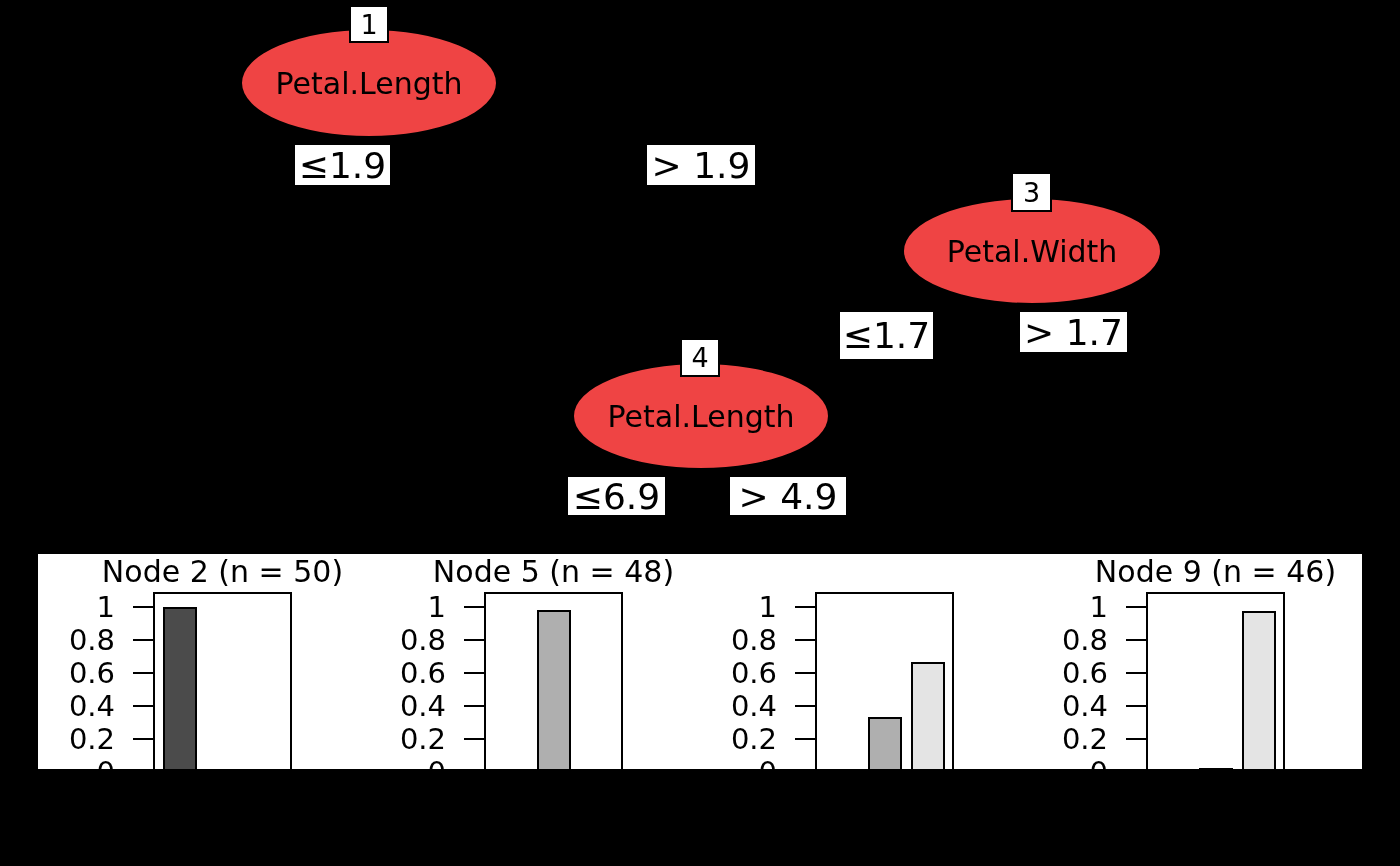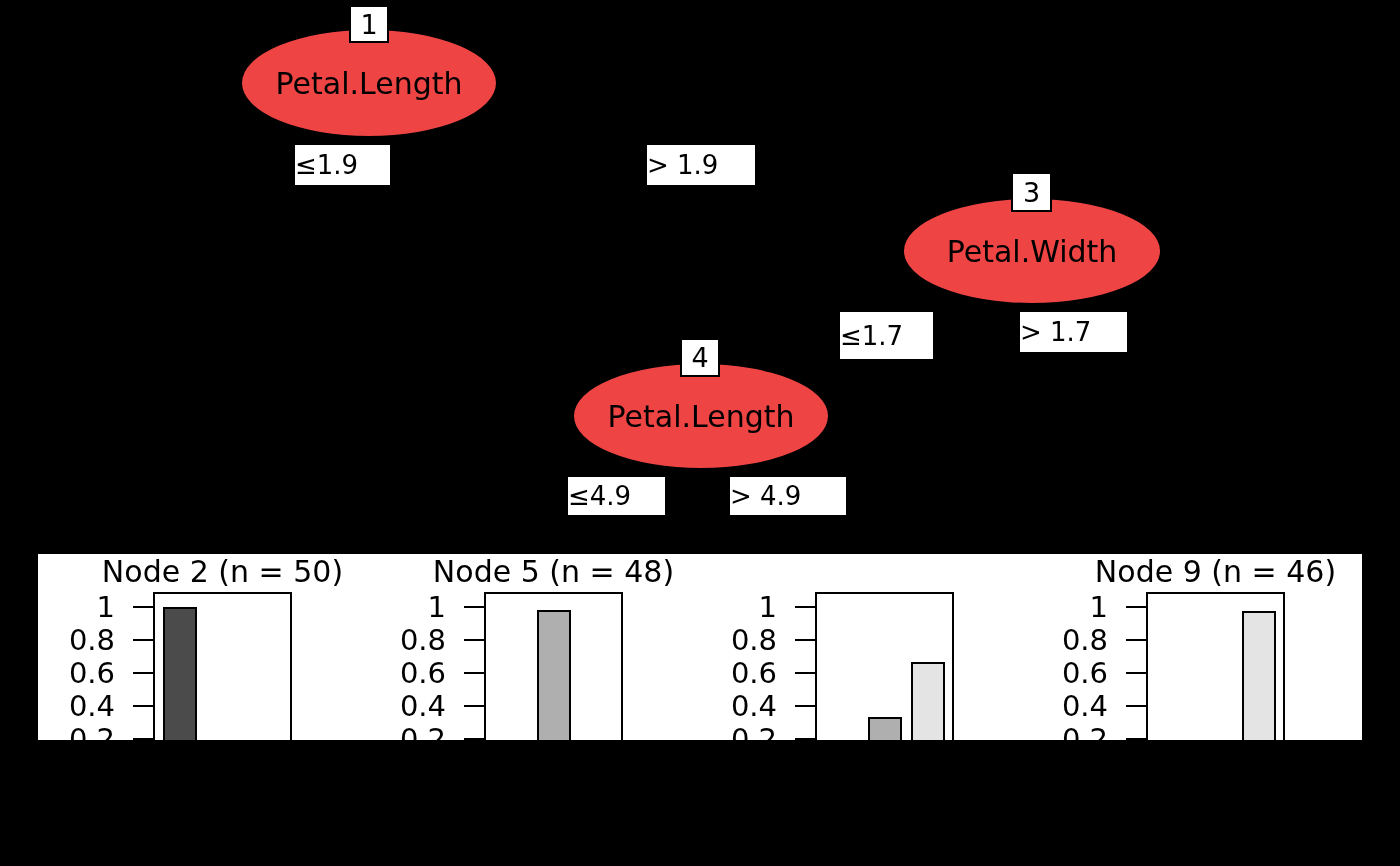--- a/index.html
+++ b/index.html
@@ -12,25 +12,25 @@
     display:flex; align-items:center; justify-content:center;
     font-size:30px; box-sizing:border-box; white-space:nowrap;
   }
   .numbox {
     position:absolute; background:#fff; border:2px solid #000;
     display:flex; align-items:center; justify-content:center;
     font-size:27px; box-sizing:border-box;
   }
   .edgelabel {
     position:absolute; background:#fff;
-    display:flex; align-items:center; 
-    font-size:26px; box-sizing:border-box; white-space:nowrap;
+    display:flex; align-items:center; justify-content:center;
+    font-size:36px; box-sizing:border-box; white-space:nowrap;
   }
   #strip {
-    position:absolute; left:38px; top:554px; width:1324px; height:186px;
+    position:absolute; left:38px; top:554px; width:1324px; height:215px;
     background:#fff; overflow:hidden;
   }
   .panel-title {
     position:absolute; font-size:30px; line-height:32px; text-align:center;
     white-space:nowrap;
   }
   .plotbox { position:absolute; border:2px solid #000; box-sizing:border-box; background:#fff; }
   .tick { position:absolute; height:2px; background:#000; }
   .ticklabel {
     position:absolute; font-size:29px; text-align:right;
@@ -67,21 +67,21 @@
       <div class="edgelabel" style="left: 647px; top: 145px; width: 108px; height: 40px;">
         <div>&gt; 1.9</div>
       </div>
       <div class="edgelabel" style="left: 840px; top: 312px; width: 93px; height: 47px;">
         <div>≤1.7</div>
       </div>
       <div class="edgelabel" style="left: 1020px; top: 312px; width: 107px; height: 40px;">
         <div>&gt; 1.7</div>
       </div>
       <div class="edgelabel" style="left: 568px; top: 477px; width: 97px; height: 38px;">
-        <div>≤4.9</div>
+        <div>≤6.9</div>
       </div>
       <div class="edgelabel" style="left: 730px; top: 477px; width: 116px; height: 38px;">
         <div>&gt; 4.9</div>
       </div>
     </div>
   <div id="strip">
       <div class="panel-title" style="left: 54px; top: 2px; width: 261px;">Node 2 (n = 50)</div>
       <div class="plotbox" style="left: 115px; top: 38px; width: 139px; height: 180px;"></div>
       <div class="ticklabel" style="left: -3px; top: 218px; width: 80px;">0</div>
       <div class="tick" style="left: 95px; top: 184px; width: 20px;"></div>

